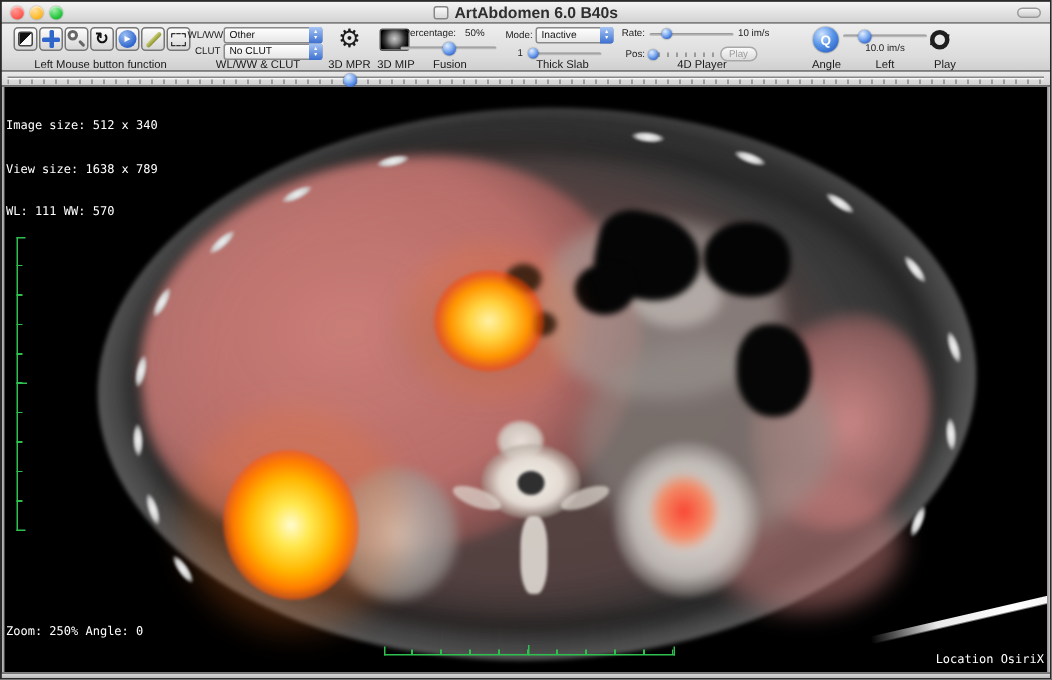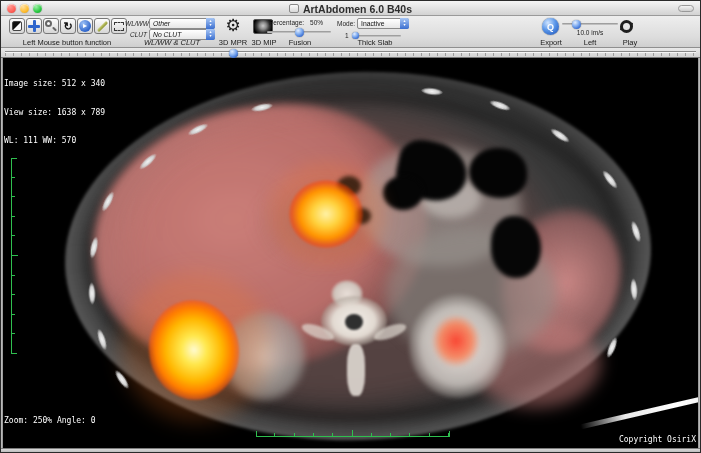--- a/index.html
+++ b/index.html
@@ -143,21 +143,21 @@
         <div class="tbtn">
             <span class="ic-measure"></span>
           </div>
         <div class="tbtn">
             <span class="ic-roi"></span>
           </div>
       </div>
       <div class="sec-label">Left Mouse button function</div>
     </div>
 
-    <div class="sec" style="left:124px;width:94px;font-style:italic;">
+    <div class="sec" style="left:124px;width:94px;">
       <div class="row" style="position:absolute;top:2px;left:0;">
         <span class="plabel" style="width:22px;">WL/WW</span>
         <div class="popup" style="width:66px;">
           <span>Other</span>
           <span class="arrows">
               <span>▲</span>
               <span>▼</span>
             </span>
         </div>
       </div>
@@ -212,26 +212,43 @@
       <div class="row tinytext" style="position:absolute;top:3px;left:6px;gap:6px;">
         <span>Percentage:</span>
         <span>50%</span>
       </div>
       <div class="sl" style="position:absolute;top:15px;left:4px;width:64px;">
         <span class="thumb" style="left:28px;"></span>
       </div>
       <div class="sec-label">Fusion</div>
     </div>
 
+    <div class="sec" style="left:413px;width:108px;">
+      <div class="row" style="position:absolute;top:3px;left:0;gap:3px;">
+        <span class="plabel" style="width:16px;">Rate:</span>
+        <div class="sl" style="width:56px;">
+          <span class="thumb" style="left:8px;width:7px;height:7px;top:-2.5px;"></span>
+        </div>
+        <span class="tinytext">10 im/s</span>
+      </div>
+      <div class="row" style="position:absolute;top:15px;left:0;gap:3px;">
+        <span class="plabel" style="width:16px;">Pos:</span>
+        <div class="sl ticked" style="width:44px;">
+          <span class="thumb" style="left:-1px;width:7px;height:7px;top:-2px;"></span>
+        </div>
+        <span class="mini-btn">Play</span>
+      </div>
+      <div class="sec-label">4D Player</div>
+    </div>
 
     <div class="sec" style="left:536px;width:28px;">
       <div style="position:absolute;top:2px;left:5px;">
         <span class="ic-export">Q</span>
       </div>
-      <div class="sec-label">Export</div>
+      <div class="sec-label">Angle</div>
     </div>
 
     <div class="sec" style="left:560px;width:58px;">
       <div class="sl" style="position:absolute;top:7px;left:1px;width:56px;">
         <span class="thumb" style="left:10px;"></span>
       </div>
       <div class="tinytext" style="position:absolute;top:13px;left:0;width:100%;text-align:center;">10.0 im/s</div>
       <div class="sec-label">Left</div>
     </div>
 
@@ -331,20 +348,20 @@
     </div>
 
     <div class="ov ov-tl">
       <div>Image size: 512 x 340</div>
       <div>View size: 1638 x 789</div>
       <div>WL: 111 WW: 570</div>
     </div>
     <div class="ov ov-bl">
       <div>Zoom: 250% Angle: 0</div>
     </div>
-    <div class="ov ov-br">Copyright OsiriX</div>
+    <div class="ov ov-br">Location OsiriX</div>
 
     <div class="sidechrome left"></div>
     <div class="sidechrome right"></div>
   </div>
 
   <div class="bottomchrome"></div>
 </div>
 
 </body></html>

